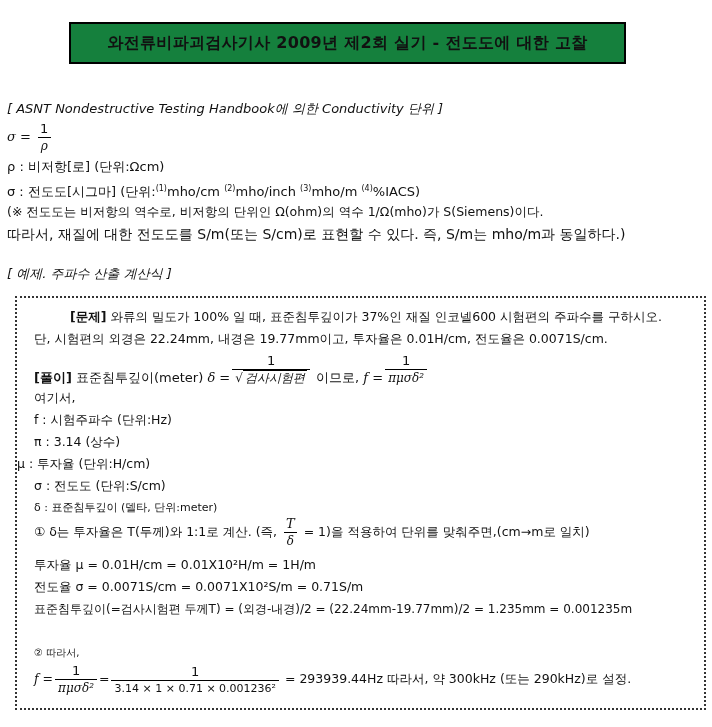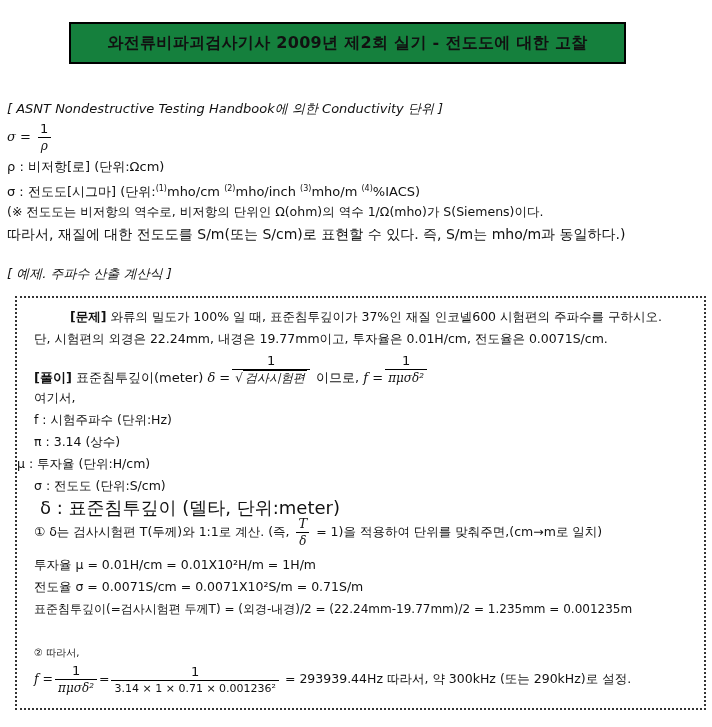--- a/index.html
+++ b/index.html
@@ -80,24 +80,24 @@
       <span class="num">1</span>
       <span class="den">πμσδ²</span>
     </span>
   </div>
 
   <div class="line" style="left:17px;top:91px;font-size:12.5px;">여기서,</div>
   <div class="line" style="left:17px;top:113px;font-size:12.5px;">f : 시험주파수 (단위:Hz)</div>
   <div class="line" style="left:17px;top:135px;font-size:12.5px;">π : 3.14 (상수)</div>
   <div class="line" style="left:0;top:157px;font-size:12.5px;">μ : 투자율 (단위:H/cm)</div>
   <div class="line" style="left:17px;top:179px;font-size:12.5px;">σ : 전도도 (단위:S/cm)</div>
-  <div class="line" style="left:17px;top:201px;font-size:18px;margin-left:6px;">δ : 표준침투깊이 (델타, 단위:meter)</div>
+  <div class="line" style="left:17px;top:201px;font-size:11px;">δ : 표준침투깊이 (델타, 단위:meter)</div>
 
   <div class="line" style="left:17px;top:219px;line-height:1;display:flex;align-items:center;font-size:12.5px;">
-    <span style="white-space:pre;">① δ는 검사시험편 T(두께)와 1:1로 계산. (즉, </span>
+    <span style="white-space:pre;">① δ는 투자율은 T(두께)와 1:1로 계산. (즉, </span>
     <span class="frac">
       <span class="num mathvar">T</span>
       <span class="den">δ</span>
     </span>
     <span style="white-space:pre;"> = 1)을 적용하여 단위를 맞춰주면,(cm→m로 일치)</span>
   </div>
 
   <div class="line" style="left:17px;top:258px;font-size:12.5px;">투자율 μ = 0.01H/cm = 0.01X10²H/m = 1H/m</div>
   <div class="line" style="left:17px;top:280px;font-size:12.5px;">전도율 σ = 0.0071S/cm = 0.0071X10²S/m = 0.71S/m</div>
   <div class="line" style="left:17px;top:302px;font-size:12px;">표준침투깊이(=검사시험편 두께T) = (외경-내경)/2 = (22.24mm-19.77mm)/2 = 1.235mm = 0.001235m</div>

